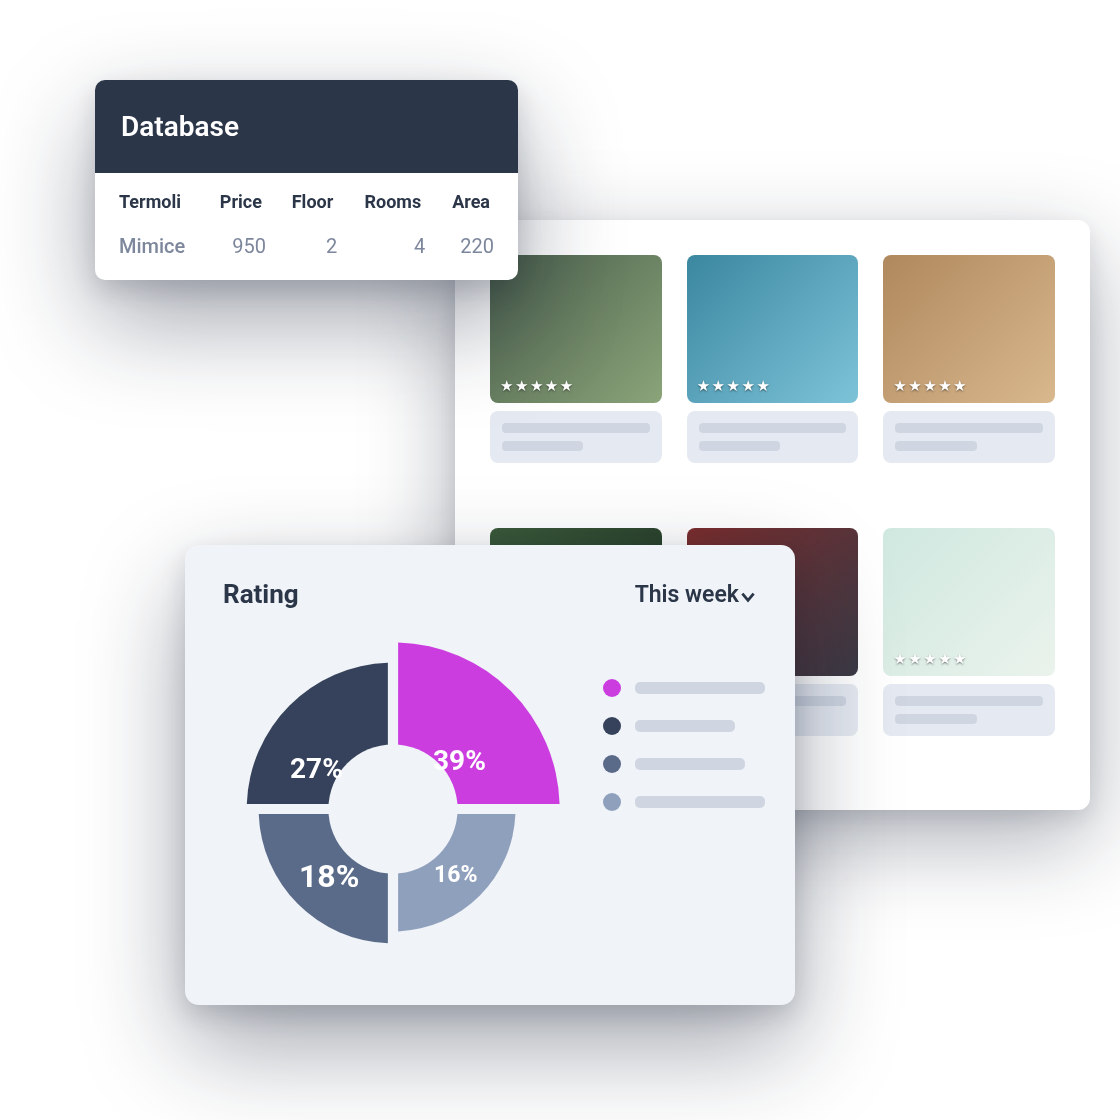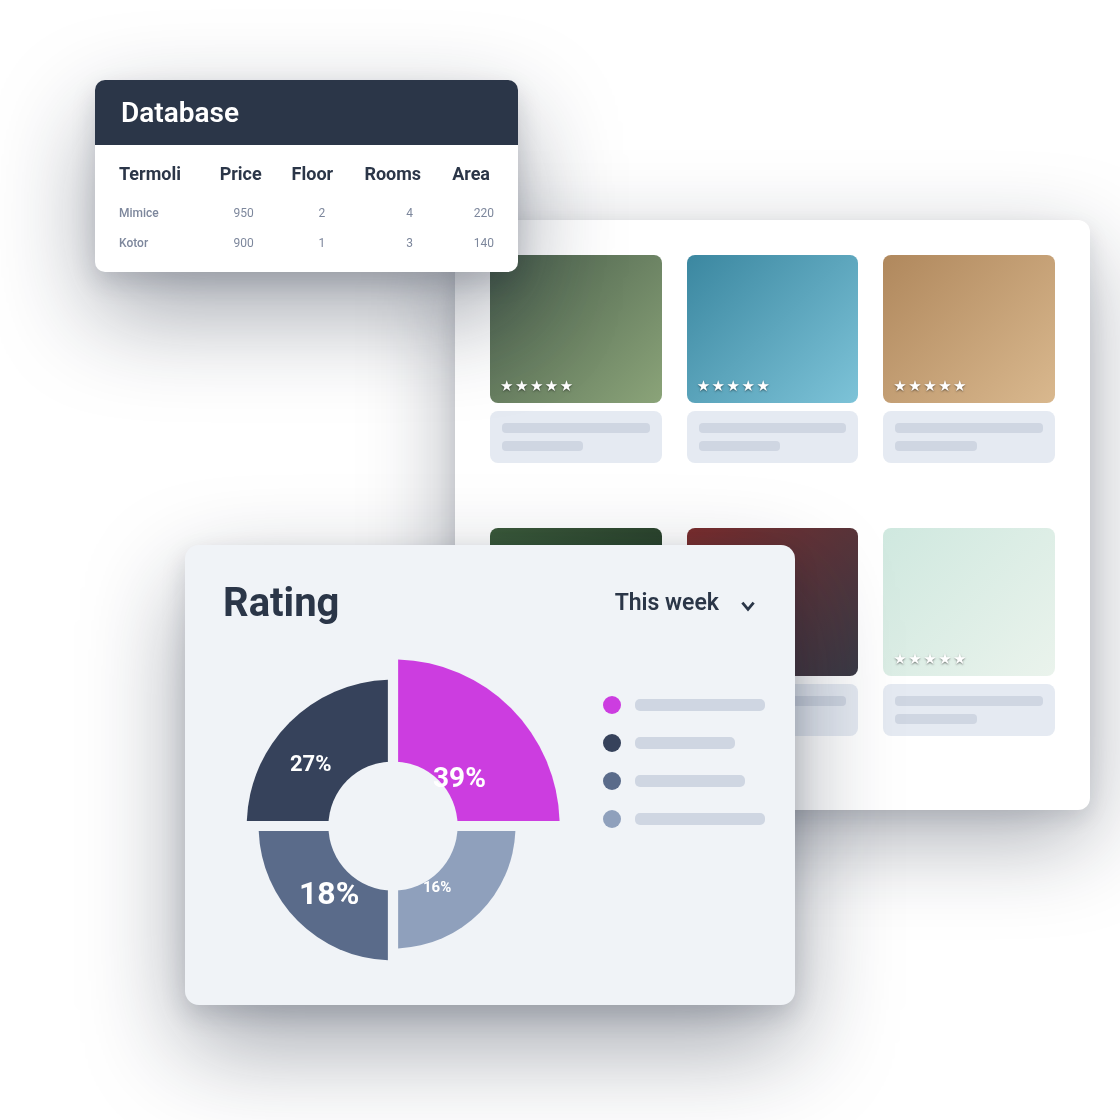--- a/index.html
+++ b/index.html
@@ -72,58 +72,58 @@
     background: #fff;
     border-radius: 10px;
     box-shadow: 0 40px 100px rgba(20,30,50,0.4), 0 10px 25px rgba(20,30,50,0.15);
     overflow: hidden;
   }
   .db-header {
     background: #2b3648;
     color: #fff;
     font-size: 28px;
     font-weight: 600;
-    padding: 16px 26px;
+    padding: 30px 26px;
   }
   table.db-table { width: 100%; border-collapse: collapse; }
   .db-table th {
     text-align: right;
     font-size: 18px;
     font-weight: 700;
     color: #2b3648;
     padding: 18px 12px 14px;
   }
   .db-table th:first-child { text-align: left; padding-left: 24px; }
   .db-table th:last-child { padding-right: 28px; }
   .db-table td {
     text-align: right;
-    font-size: 12px;
+    font-size: 20px;
     color: #7d879c;
-    padding: 8px 20px;
+    padding: 8px 8px;
   }
   .db-table td:first-child { text-align: left; padding-left: 24px; font-weight: 500; }
   .db-table td:last-child { padding-right: 24px; }
   .db-table tr:last-child td { padding-bottom: 22px; }
 
   
   .rating-card {
     position: absolute;
     left: 185px;
     top: 545px;
     width: 610px;
     height: 460px;
     background: #f0f3f7;
     border-radius: 14px;
     box-shadow: 0 40px 100px rgba(20,30,50,0.4), 0 10px 25px rgba(20,30,50,0.15);
     padding: 34px 38px;
   }
   .rating-head { display: flex; justify-content: space-between; align-items: center; }
-  .rating-title { font-size: 40px; font-weight: 700; color: #2b3648; }
+  .rating-title { font-size: 26px; font-weight: 700; color: #2b3648; }
   .rating-select {
-    display: flex; align-items: center; gap: 20px;
+    display: flex; align-items: center; gap: 0;
     font-size: 23px; font-weight: 600; color: #2b3648;
     cursor: pointer;
   }
   .chev { width: 18px; height: 18px; }
   .chev svg { stroke: #2b3648; stroke-width: 2.5; fill: none; }
 
   .rating-body { display: flex; gap: 40px; margin-top: 30px; }
   .chart-wrap { position: relative; width: 340px; height: 340px; flex-shrink: 0;}
   .slice-label {
     position: absolute;
@@ -210,27 +210,20 @@
       </tr>
     </thead>
     <tbody>
       <tr>
         <td>Mimice</td>
         <td>950</td>
         <td>2</td>
         <td>4</td>
         <td>220</td>
       </tr>
-      <tr>
-        <td>Kotor</td>
-        <td>900</td>
-        <td>1</td>
-        <td>3</td>
-        <td>140</td>
-      </tr>
     </tbody>
   </table>
 </div>
 
 <div class="rating-card">
   <div class="rating-head">
     <div class="rating-title">Rating</div>
     <div class="rating-select">
       <span>This week</span>
       <span class="chev">
@@ -251,23 +244,23 @@
           <path d="M3,3 L72,3 A72,72 0 0 1 3,72 Z" fill="#8fa0bc"></path>
 
           <path d="M-3,3 L-3,79 A79,79 0 0 1 -79,3 Z" fill="#5a6b8a"></path>
 
           <path d="M-3,-3 L-86,-3 A86,86 0 0 1 -3,-86 Z" fill="#36425b"></path>
 
           <circle r="38" fill="#f0f3f7"></circle>
         </g>
       </svg>
       <div class="slice-label" style="left:210px;top:105px;font-size:28px">39%</div>
-      <div class="slice-label" style="left:67px;top:95px;font-size:22px">27%</div>
+      <div class="slice-label" style="left:67px;top:113px;font-size:28px">27%</div>
       <div class="slice-label" style="left:76px;top:218px;font-size:32px">18%</div>
-      <div class="slice-label" style="left:200px;top:222px;font-size:15px">16%</div>
+      <div class="slice-label" style="left:211px;top:222px;font-size:23px">16%</div>
     </div>
     <div class="legend">
       <div class="legend-row">
         <div class="dot" style="background:#cc3de0"></div>
         <div class="leg-line" style="width:130px"></div>
       </div>
       <div class="legend-row">
         <div class="dot" style="background:#36425b"></div>
         <div class="leg-line" style="width:100px"></div>
       </div>

